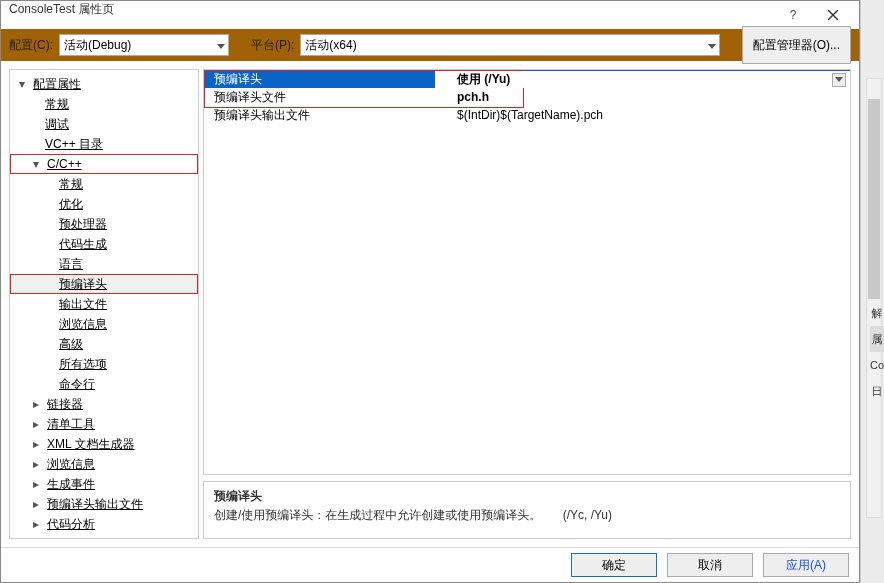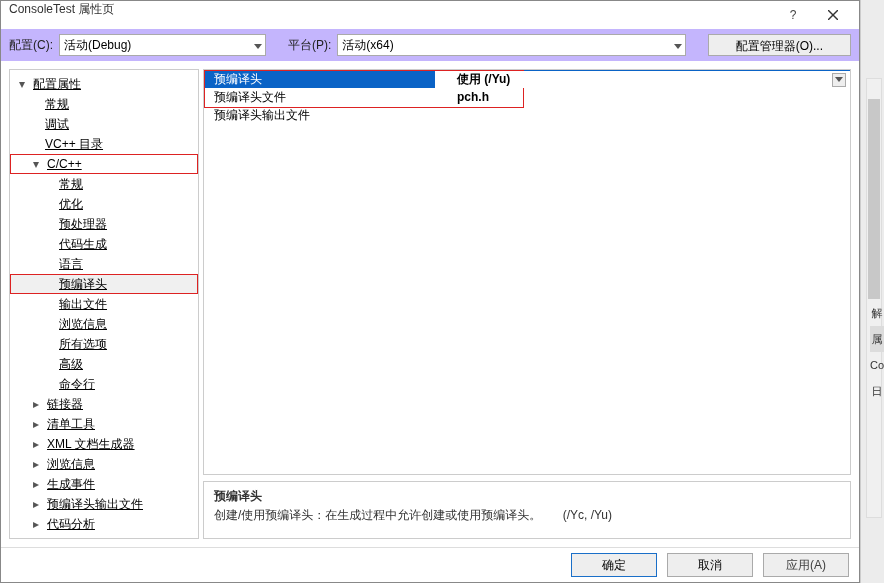--- a/index.html
+++ b/index.html
@@ -5,25 +5,25 @@
 * { box-sizing: border-box; margin: 0; padding: 0; font-family: "Microsoft YaHei", "Segoe UI", Arial, sans-serif; font-size: 12px; }
 body { background: #f0f0f0; width: 884px; height: 583px; overflow: hidden; position: relative; }
 
 .dialog { position: absolute; left: 0; top: 0; width: 860px; height: 583px; background: #fff; border: 1px solid #888; display: flex; flex-direction: column; }
 
 .titlebar { height: 28px; display: flex; align-items: flex-start; padding: 0 6px 0 8px; color: #333; }
 .titlebar .title { flex: 1; }
 .titlebar .tbtn { width: 40px; height: 28px; display: flex; align-items: center; justify-content: center; color: #444; }
 .titlebar .tbtn svg { width: 10px; height: 10px; }
 
-.config-row { height: 32px; display: flex; align-items: center; padding: 6px 8px; gap: 6px; background:#c4b5fd;}
+.config-row { height: 32px; display: flex; align-items: center; padding: 6px 8px; gap: 6px; background:#a16207;}
 .config-row label { color: #222; }
 .select { height: 22px; border: 1px solid #aaa; background: #fff; display: flex; align-items: center; padding: 0 4px; position: relative; }
 .select .arrow { position: absolute; right: 3px; top: 50%; transform: translateY(-50%); }
-.btn { height: 22px; border: 1px solid #aaa; background: #eee; padding: 0 27px; display:flex; align-items:flex-end; }
+.btn { height: 38px; border: 1px solid #aaa; background: #eee; padding: 0 10px; display:flex; align-items:center; }
 
 .body-area { flex: 1; display: flex; padding: 8px; gap: 4px; }
 .tree-pane { width: 190px; border: 1px solid #ccc; background: #fff; overflow: auto; padding: 4px 0; }
 .tree ul { list-style: none; }
 .tree li { white-space: nowrap; }
 .row { display: flex; align-items: center; height: 20px; padding-right: 4px; }
 .tw { display:inline-flex; width:12px; justify-content:center; color:#555; margin: 0 2px;}
 .lbl { padding: 1px 3px; text-decoration: underline; }
 .row.sel { background:#f0f0f0; }
 .row.mark { outline: 1px solid #d22; outline-offset: -1px; }
@@ -39,21 +39,21 @@
 .dd-arrow { position:absolute; right:4px; top:2px; width:14px; height:14px; border:1px solid #aaa; background:#eee; display:flex; align-items:center; justify-content:center;}
 .red-box { position:absolute; border:1px solid #d22; pointer-events:none; }
 
 .desc-pane { height: 58px; border: 1px solid #ccc; background: #fff; padding: 6px 10px; color:#333; }
 .desc-pane .dt { font-weight: bold; margin-bottom: 2px; }
 .desc-pane .flags { margin-left: 18px; }
 
 .footer { height: 42px; border-top: 1px solid #ddd; display: flex; justify-content: flex-end; align-items: center; padding: 0 10px; gap: 10px; }
 .footer .btn2 { width: 86px; height: 24px; border:1px solid #aaa; background:#eee; display:flex; align-items:center; justify-content:center; }
 .footer .btn2.primary { border:1px solid #1a6fc8; }
-.footer .btn2.disabled { color:#404040; }
+.footer .btn2.disabled { color:#1d4ed8; }
 
 .side-strip { position:absolute; right:0; top:0; width:24px; height:583px; background:#ececec; border-left:1px solid #ccc; }
 .side-strip .sitem { height:26px; display:flex; align-items:center; justify-content:center; font-size:11px; color:#333; writing-mode:horizontal-tb;}
 .side-strip .sitem.sel { background:#dcdcdc; }
 .scrollbar-v { position:absolute; right:2px; top:78px; width:16px; height:440px; background:#f0f0f0; border:1px solid #ddd;}
 .scrollbar-v .thumb { position:absolute; left:1px; right:1px; top:20px; height:200px; background:#c8c8c8;}
 
 .chev { width:0;height:0;border-left:4px solid transparent;border-right:4px solid transparent;border-top:5px solid #555; display:inline-block;}
 </style>
 </head>
@@ -67,21 +67,21 @@
     <div class="tbtn">
       <svg viewBox="0 0 10 10">
           <line x1="0" y1="0" x2="10" y2="10" stroke="#333" stroke-width="1.4"></line>
           <line x1="10" y1="0" x2="0" y2="10" stroke="#333" stroke-width="1.4"></line>
         </svg>
     </div>
   </div>
 
   <div class="config-row">
     <label>配置(C):</label>
-    <div class="select" style="width:207px">
+    <div class="select" style="width:170px">
       <span>活动(Debug)</span>
       <span class="arrow"><span class="chev"></span></span>
     </div>
     <div style="width:10px"></div>
     <label>平台(P):</label>
     <div class="select" style="flex:1">
       <span>活动(x64)</span>
       <span class="arrow"><span class="chev"></span></span>
     </div>
     <div style="width:10px"></div>
@@ -157,26 +157,26 @@
                         <span class="lbl">输出文件</span>
                       </div>
                     </li>
                   <li>
                       <div class="row" style="padding-left:46px">
                         <span class="lbl">浏览信息</span>
                       </div>
                     </li>
                   <li>
                       <div class="row" style="padding-left:46px">
+                        <span class="lbl">高级</span>
+                      </div>
+                    </li>
+                  <li>
+                      <div class="row" style="padding-left:46px">
                         <span class="lbl">所有选项</span>
-                      </div>
-                    </li>
-                  <li>
-                      <div class="row" style="padding-left:46px">
-                        <span class="lbl">高级</span>
                       </div>
                     </li>
                   <li>
                       <div class="row" style="padding-left:46px">
                         <span class="lbl">命令行</span>
                       </div>
                     </li>
                 </ul>
               </li>
               <li>
@@ -238,20 +238,21 @@
                 <span class="chev" style="border-top-color:#555"></span>
               </span>
           </div>
         </div>
         <div class="prow">
           <div class="pname">预编译头文件</div>
           <div class="pval"><b>pch.h</b></div>
         </div>
         <div class="prow">
           <div class="pname">预编译头输出文件</div>
+          <div class="pval">$(IntDir)$(TargetName).pch</div>
         </div>
       </div>
       <div class="desc-pane">
         <div class="dt">预编译头</div>
         <div>
           <span>创建/使用预编译头：在生成过程中允许创建或使用预编译头。</span>
           <span class="flags">(/Yc, /Yu)</span>
         </div>
       </div>
     </div>

